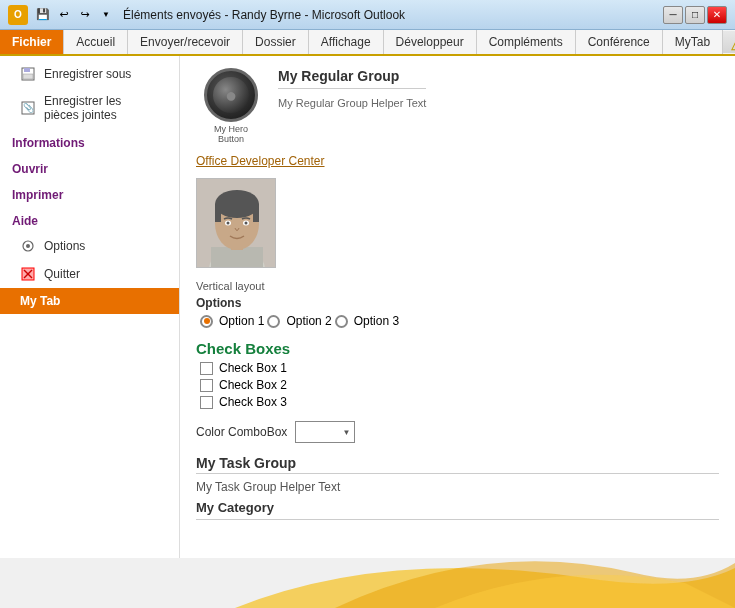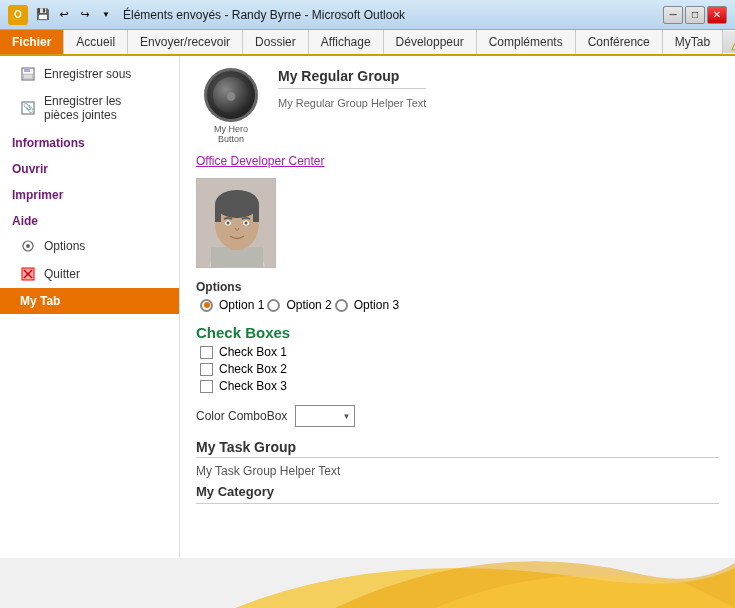--- a/index.html
+++ b/index.html
@@ -158,21 +158,21 @@
       font-size: 11px;
       color: #666;
     }
     .group-divider {
       border: none;
       border-bottom: 1px solid #ccc;
       margin: 2px 0 8px;
     }
 
     .dev-link {
-      color: #a21caf;
+      color: #a16207;
       text-decoration: underline;
       font-size: 12px;
       cursor: pointer;
       display: block;
       margin-bottom: 10px;
     }
 
     
     .photo-container {
       width: 80px; height: 90px;
@@ -418,20 +418,21 @@
         <path d="M38,49 Q40,54 42,49" stroke="#a07858" fill="none" stroke-width="1"></path>
 
         <path d="M33,57 Q40,62 47,57" stroke="#a07858" fill="none" stroke-width="1.5"></path>
 
         <path d="M27,40 Q31,38 35,40" stroke="#555" fill="none" stroke-width="1.5"></path>
         <path d="M45,40 Q49,38 53,40" stroke="#555" fill="none" stroke-width="1.5"></path>
       </svg>
     </div>
 
     <div class="layout-section">
+      <div class="layout-label">Vertical layout</div>
       <div class="options-label">Options</div>
       <div class="radio-group">
         <div class="radio-item">
           <div class="radio-circle checked"></div>
           <span>Option 1</span>
         </div>
         <div class="radio-item">
           <div class="radio-circle"></div>
           <span>Option 2</span>
         </div>

